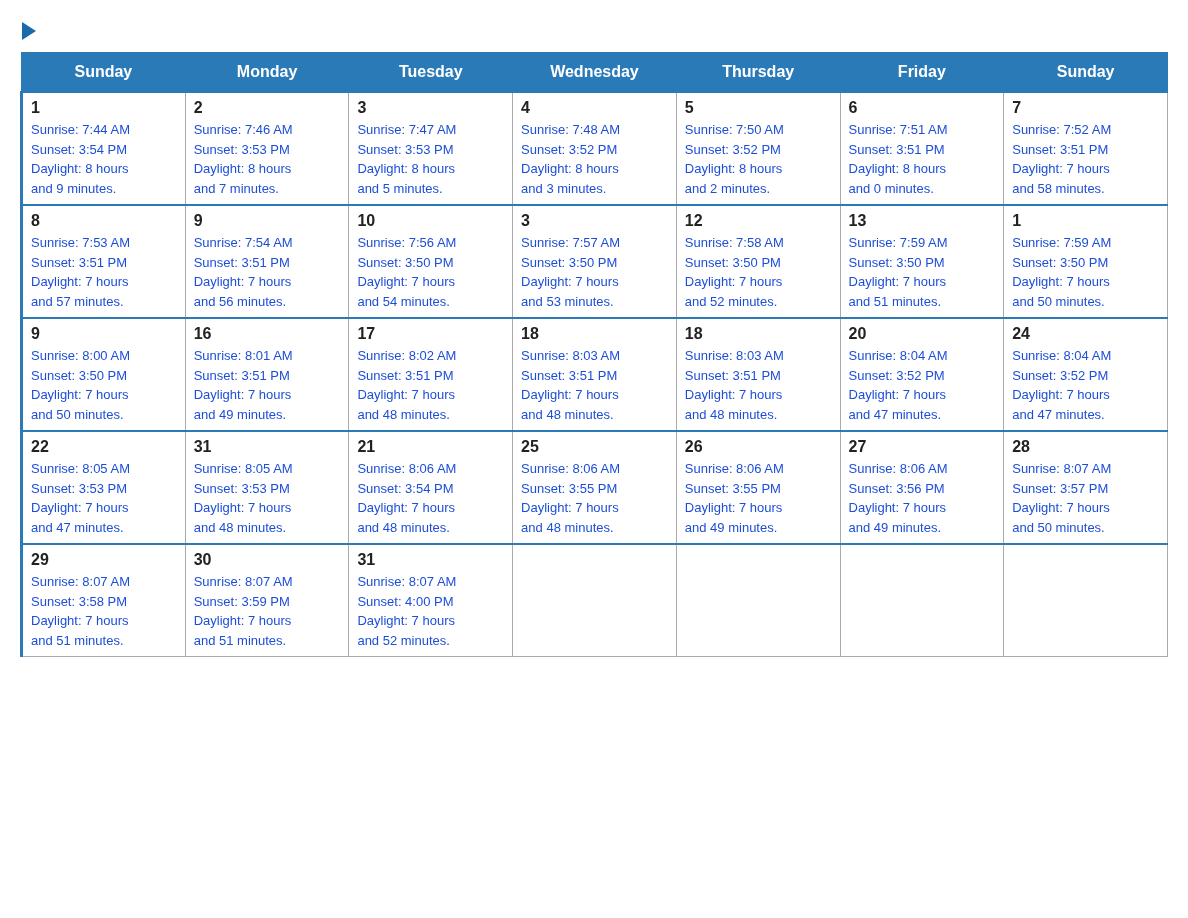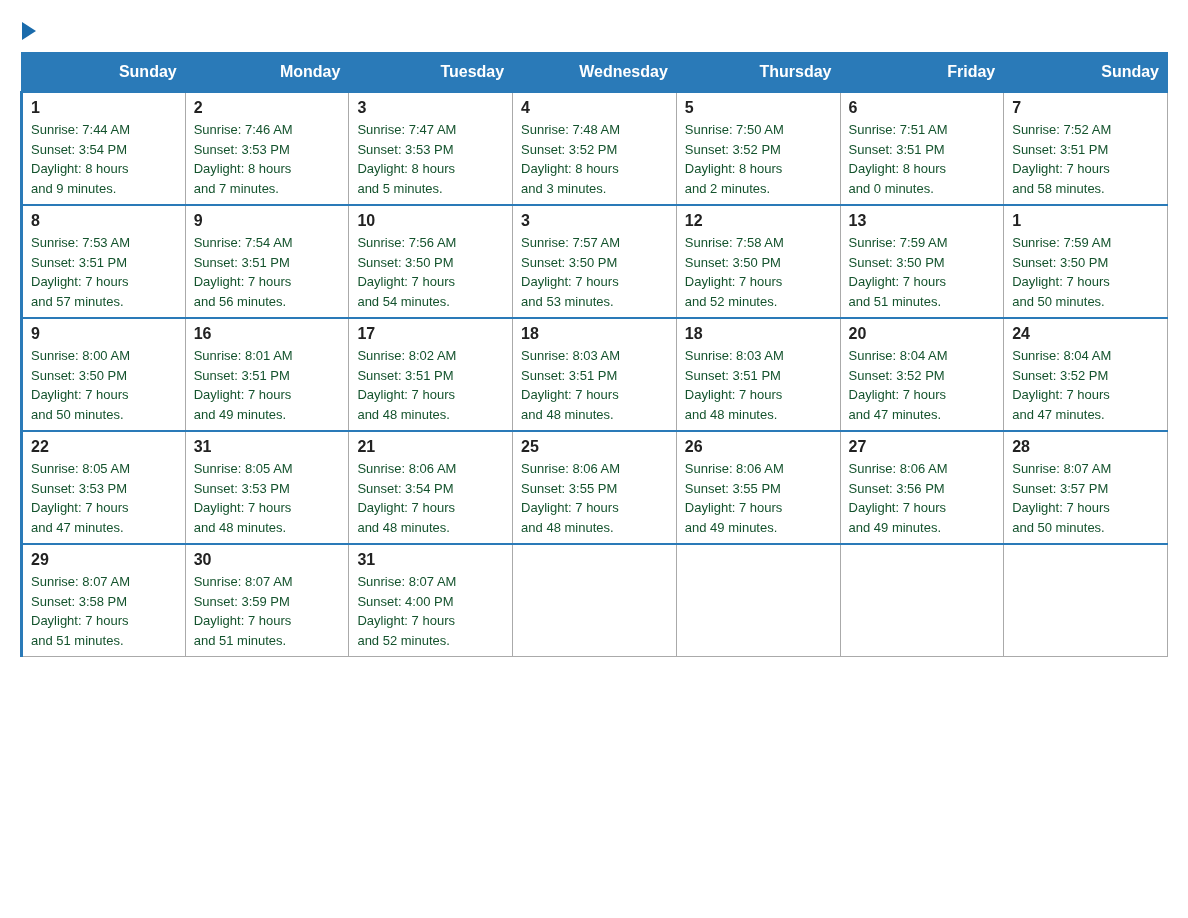--- a/index.html
+++ b/index.html
@@ -62,21 +62,21 @@
       width: 100%;
       border-collapse: collapse;
       table-layout: fixed;
     }
     thead th {
       background-color: #2a7ab8;
       color: #fff;
       font-size: 16px;
       font-weight: bold;
       padding: 10px 8px;
-      text-align: right;
+      text-align: center;
       border: 1px solid #2a7ab8;
     }
     tbody td {
       border: 1px solid #aaa;
       vertical-align: top;
       padding: 6px 8px;
       font-size: 13.5px;
       color: #222;
       min-height: 90px;
       height: 110px;
@@ -86,21 +86,21 @@
     }
     .day-num {
       font-size: 16px;
       font-weight: bold;
       color: #222;
       display: block;
       margin-bottom: 3px;
     }
     .day-info {
       font-size: 13px;
-      color: #14532d;
+      color: #1d4ed8;
       line-height: 1.5;
     }
     tbody tr {
       border-top: 2px solid #2a7ab8;
     }
     .empty-cell {
       background: #fff;
     }
   </style>
 </head>

